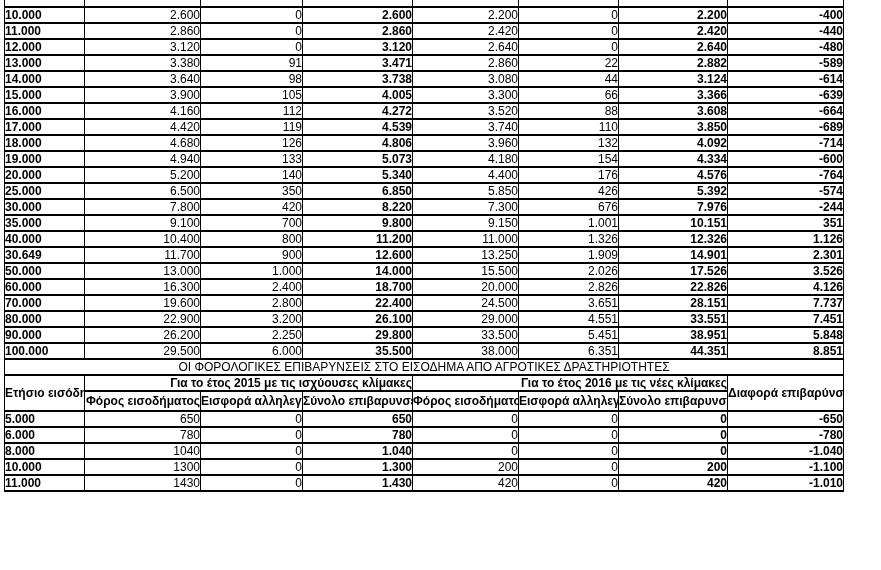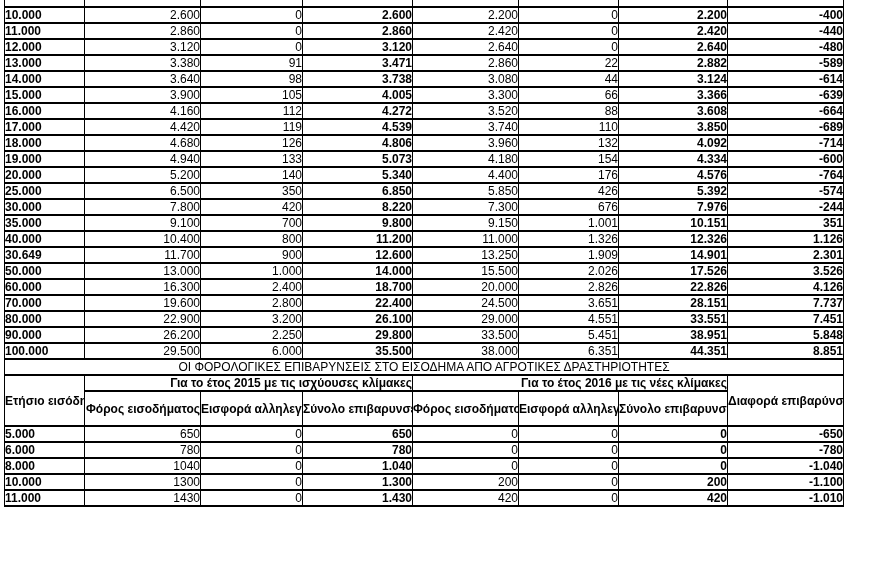--- a/index.html
+++ b/index.html
@@ -36,21 +36,21 @@
   td.c-income { text-align: left; font-weight: bold; }
   td.strong { font-weight: bold; }
   tr.title-row { height: 16px; }
   td.title {
     text-align: center;
     font-weight: normal;
     font-size: 14.5px;
     white-space: pre-wrap;
   }
   tr.hdr1 { height: 16px; }
-  tr.hdr2 { height: 35px; margin-top: 24px; }
+  tr.hdr2 { height: 20px; margin-top: 24px; }
   td.hdr {
     text-align: right;
     font-weight: bold;
     font-size: 13px;
     line-height: 15px;
     white-space: pre-wrap;
     vertical-align: middle;
     padding: 1px 2px;
   }
 </style>

